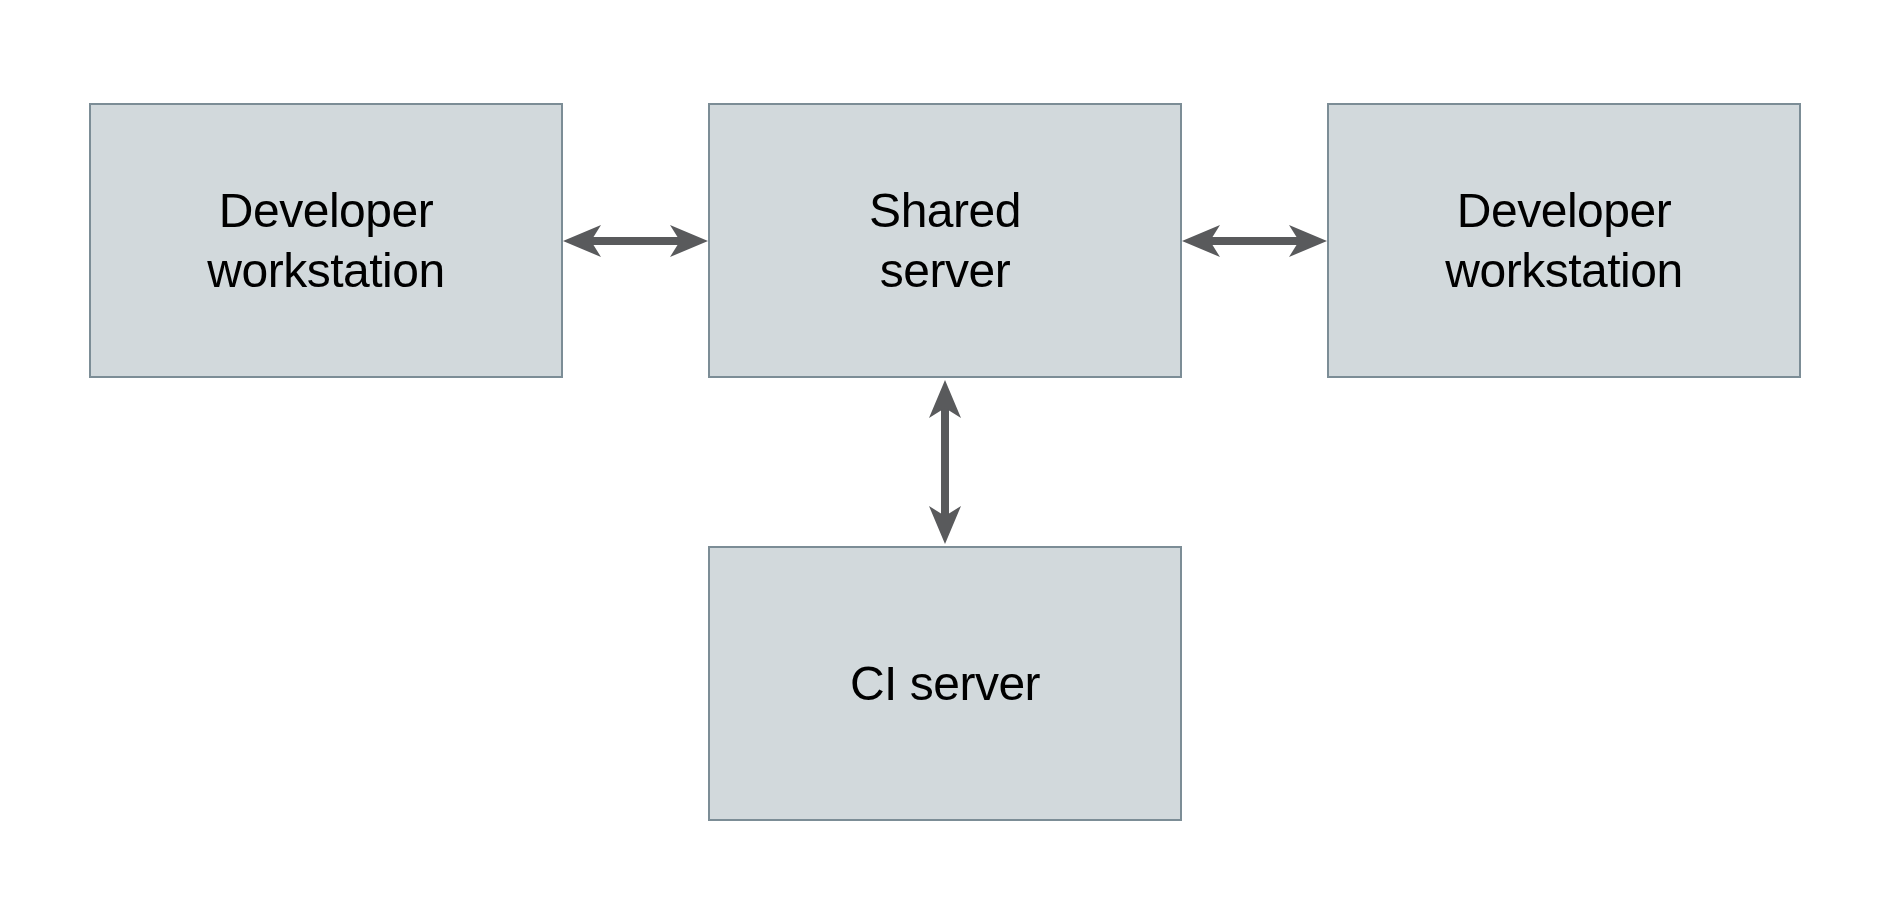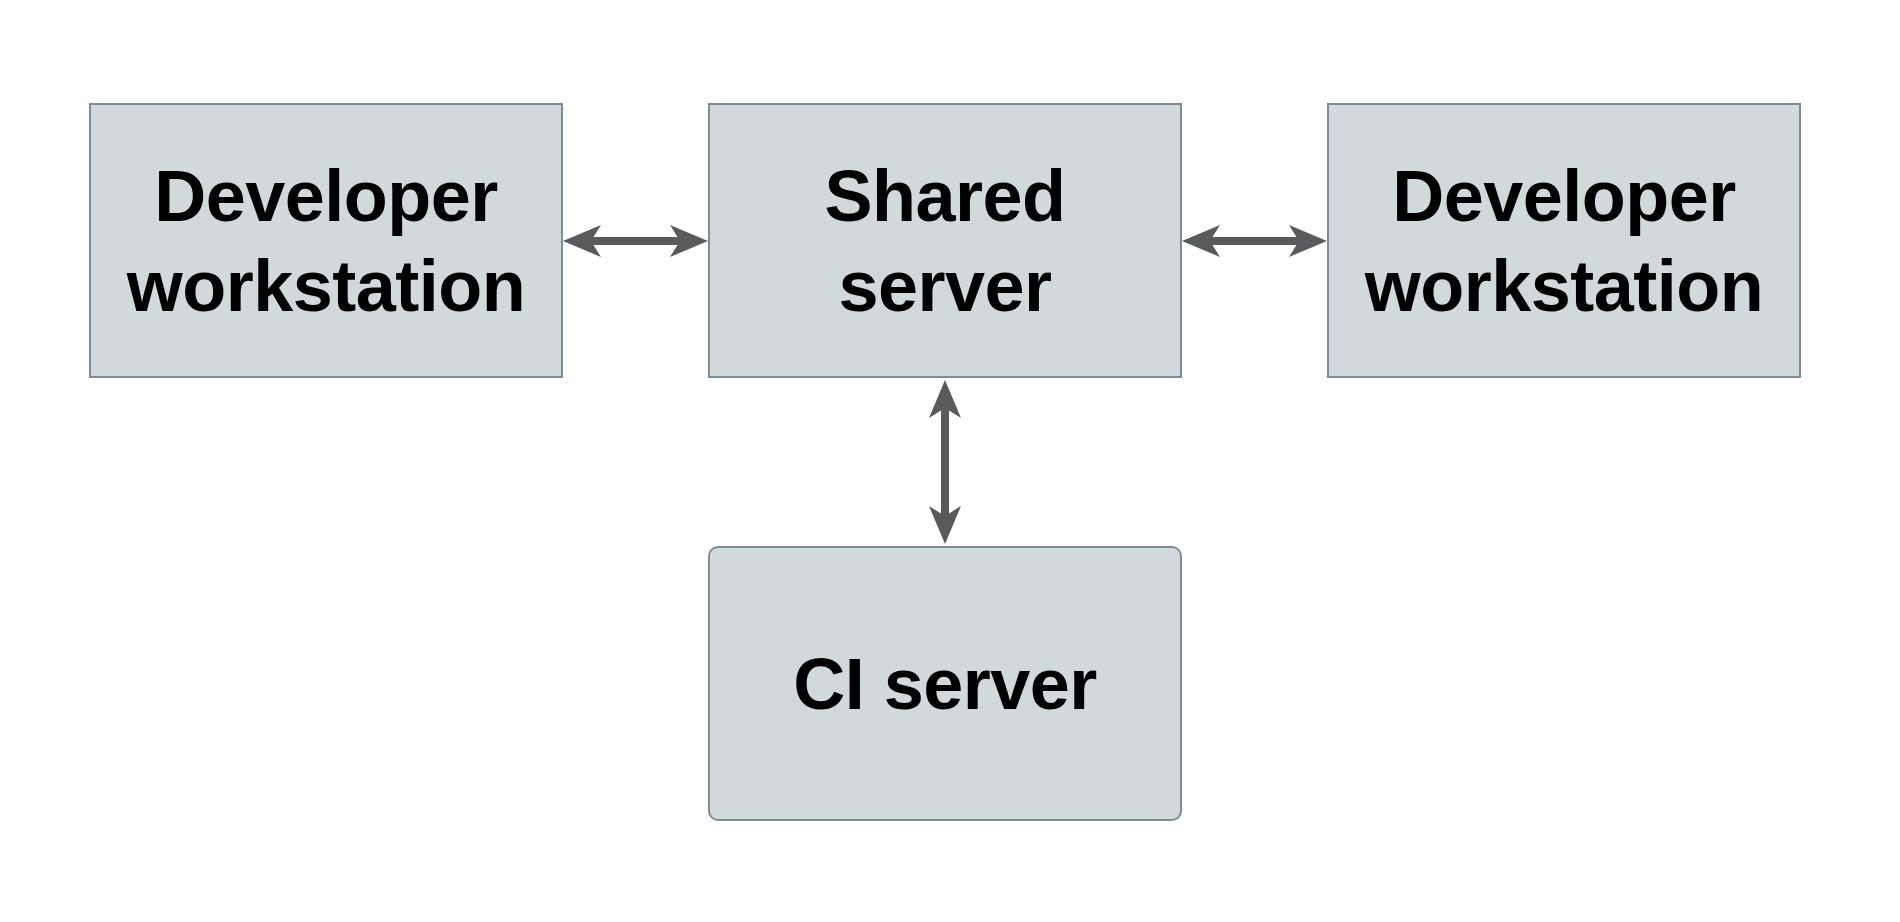--- a/index.html
+++ b/index.html
@@ -38,32 +38,31 @@
   .node {
     position: absolute;
     width: 474px; height: 275px;
     background: var(--node-fill);
     border: 2px solid var(--node-border);
     display: flex;
     align-items: center;
     justify-content: center;
   }
   .node-label {
-    font-size: 72px;
+    font-size: 48px;
     line-height: 1.25;
     color: var(--text);
     text-align: center;
     white-space: pre-line;
     letter-spacing: -0.5px;
-    font-weight: bold;
   }
   .node-workstation-left  { left: 89px;   top: 103px; }
   .node-shared-cache      { left: 708px;  top: 103px; }
   .node-workstation-right { left: 1327px; top: 103px; }
-  .node-ci-server         { left: 708px;  top: 546px; border-radius: 10px; }
+  .node-ci-server         { left: 708px;  top: 546px; }
 </style>
 </head>
 <body>
 
 <div class="canvas">
 
   <svg class="arrows-layer" viewBox="0 0 1900 922" aria-hidden="true">
 
     <g>
       <line x1="591" y1="241" x2="680" y2="241"></line>

